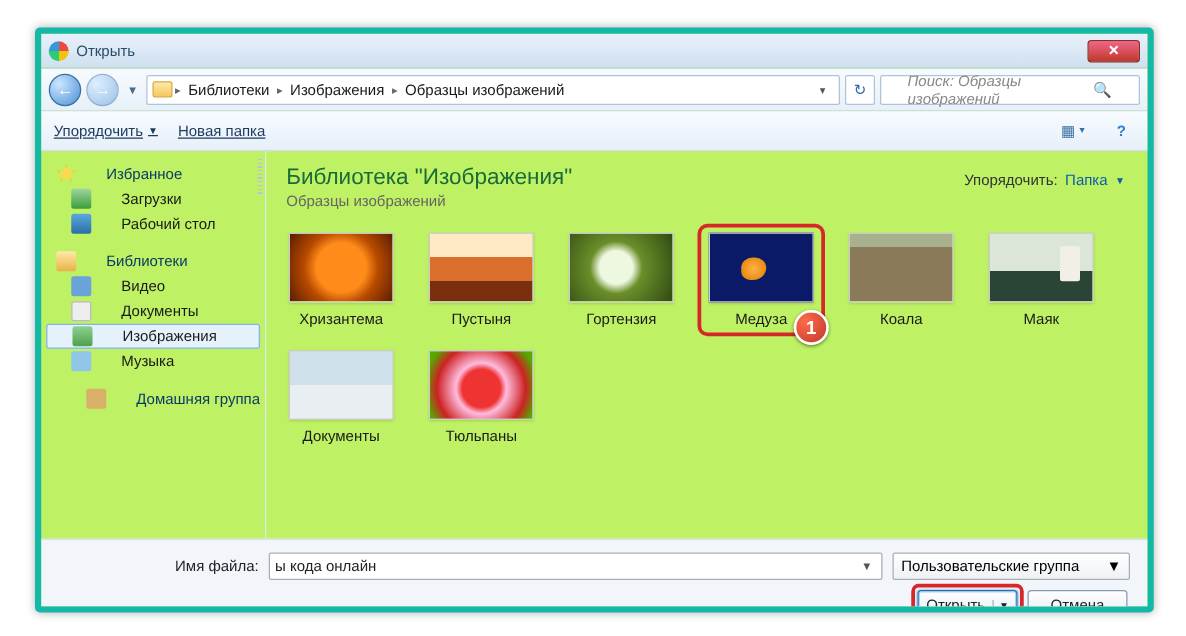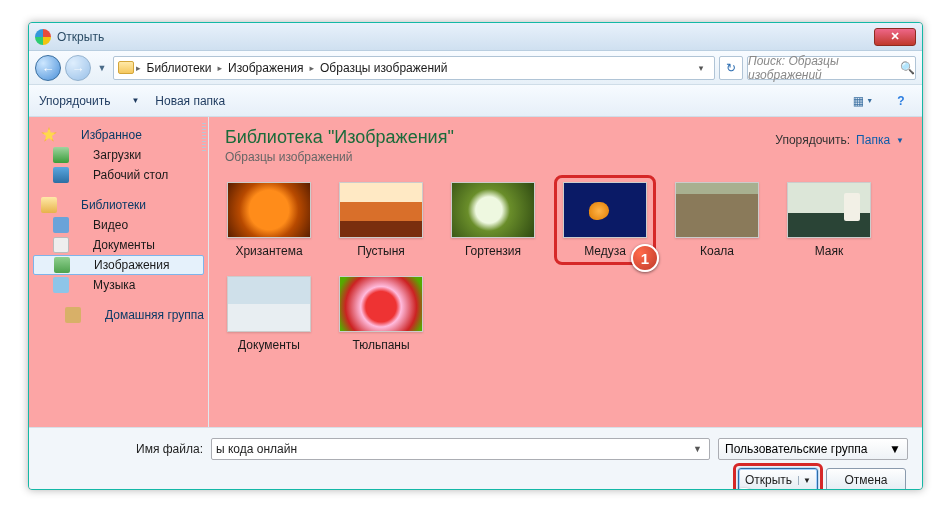--- a/index.html
+++ b/index.html
@@ -1,35 +1,35 @@
 <!DOCTYPE html>
 <html><head>
 <meta charset="utf-8">
 <style>
 * { box-sizing: border-box; margin: 0; padding: 0; font-family: "Segoe UI", Tahoma, sans-serif; font-size: 12px; }
 body { background: #fff; width: 949px; height: 509px; overflow: hidden; position: relative; }
-.dialog { position: absolute; left: 28px; top: 22px; width: 895px; height: 468px; border: 1px solid #14b8a6; background: #fca5a5; box-shadow: 0 0 8px rgba(0,0,0,0.3); border-radius: 4px; overflow: hidden; }
+.dialog { position: absolute; left: 28px; top: 22px; width: 895px; height: 468px; border: 5px solid #14b8a6; background: #bef264; box-shadow: 0 0 8px rgba(0,0,0,0.3); border-radius: 4px; overflow: hidden; }
 .titlebar { height: 28px; background: linear-gradient(#e8f1fb, #cfe0f0); border-bottom: 1px solid #b9cee0; display: flex; align-items: center; padding: 0 6px; }
 .titlebar .app-icon { width: 16px; height: 16px; margin-right: 6px; border-radius: 50%; background: conic-gradient(#e74c3c 0 90deg,#f1c40f 90deg 180deg,#2ecc71 180deg 270deg,#3498db 270deg 360deg); }
 .titlebar .title { flex: 1; color: #2b4c66; }
 .titlebar .close { width: 42px; height: 18px; background: linear-gradient(#e68, #c0392b); border: 1px solid #8e2b20; border-radius: 3px; display: flex; align-items: center; justify-content: center; color: #fff; font-weight: bold; font-size: 11px; }
 .navbar { height: 34px; background: linear-gradient(#f7fbff,#e7f0f8); border-bottom: 1px solid #cfdde8; display: flex; align-items: center; padding: 0 6px; gap: 4px; }
 .nav-btn { width: 26px; height: 26px; border-radius: 50%; background: radial-gradient(circle at 30% 30%, #cde7ff, #4a90d9); border: 1px solid #3a6fa0; display: flex; align-items: center; justify-content: center; color: #fff; font-size: 13px; }
 .nav-fwd { opacity: .5; }
 .nav-drop { width: 14px; height: 14px; display: flex; align-items: center; justify-content: center; color: #4a6b88; font-size: 9px; }
 .addressbar { flex: 1; height: 24px; border: 1px solid #b0c4d6; background: #fff; display: flex; align-items: center; padding: 0 4px; gap: 2px; border-radius: 2px; }
 .addressbar .folder-ico { width: 16px; height: 13px; background: linear-gradient(#ffe9a8,#f5c85f); border: 1px solid #d4a63a; border-radius: 2px; }
 .addressbar .crumb { padding: 0 4px; color: #1a1a1a; }
 .addressbar .sep { color: #666; font-size: 9px; }
 .addr-drop { width: 18px; color: #555; text-align: center; font-size: 9px; }
 .refresh { width: 24px; height: 24px; border: 1px solid #b0c4d6; background: #fff; display: flex; align-items: center; justify-content: center; color: #2b6cb0; border-radius: 2px; }
-.searchbox { width: 169px; height: 24px; border: 1px solid #b0c4d6; background: #fff; display: flex; align-items: center; padding: 0 0; gap: 6px; border-radius: 2px; color: #888; font-style: italic; }
+.searchbox { width: 208px; height: 24px; border: 1px solid #b0c4d6; background: #fff; display: flex; align-items: center; padding: 0 21px; gap: 6px; border-radius: 2px; color: #888; font-style: italic; }
 .searchbox .mag { color: #3a6fa0; font-style: normal; }
 .toolbar { height: 32px; background: linear-gradient(#f7fbff,#e6eff8); border-bottom: 1px solid #cfdde8; display: flex; align-items: center; padding: 0 10px; gap: 16px; }
-.toolbar .tb { color: #1e3a5f; display: flex; align-items: center; gap: 21px; }
+.toolbar .tb { color: #1e3a5f; display: flex; align-items: center; gap: 4px; text-decoration: underline; }
 .toolbar .tb .dd { font-size: 8px; }
 .toolbar .spacer { flex: 1; }
 .toolbar .icon-btn { width: 22px; height: 22px; display: flex; align-items: center; justify-content: center; color: #3a6fa0; border-radius: 2px; }
 .body { display: flex; height: 310px; }
 .sidebar { width: 180px; border-right: 1px solid #e0e8ef; padding: 8px 4px; overflow: hidden; position: relative; }
 .sidebar .grip { position:absolute; right:2px; top:6px; width:4px; height:30px; background: repeating-linear-gradient(#b8c6d4 0 1px, transparent 1px 3px); }
 .tree-group { margin-bottom: 10px; }
 .tree-item { display: flex; align-items: center; gap: 24px; padding: 2px 6px 2px 20px; color: #1a1a1a; white-space: nowrap; overflow:hidden; }
 .tree-root { padding-left: 8px; font-weight: normal; color: #0b3a66; }
 .tree-item.selected { background: #e5f1fb; border: 1px solid #7eb4ea; border-radius: 2px; padding-top:1px; padding-bottom:1px; }

